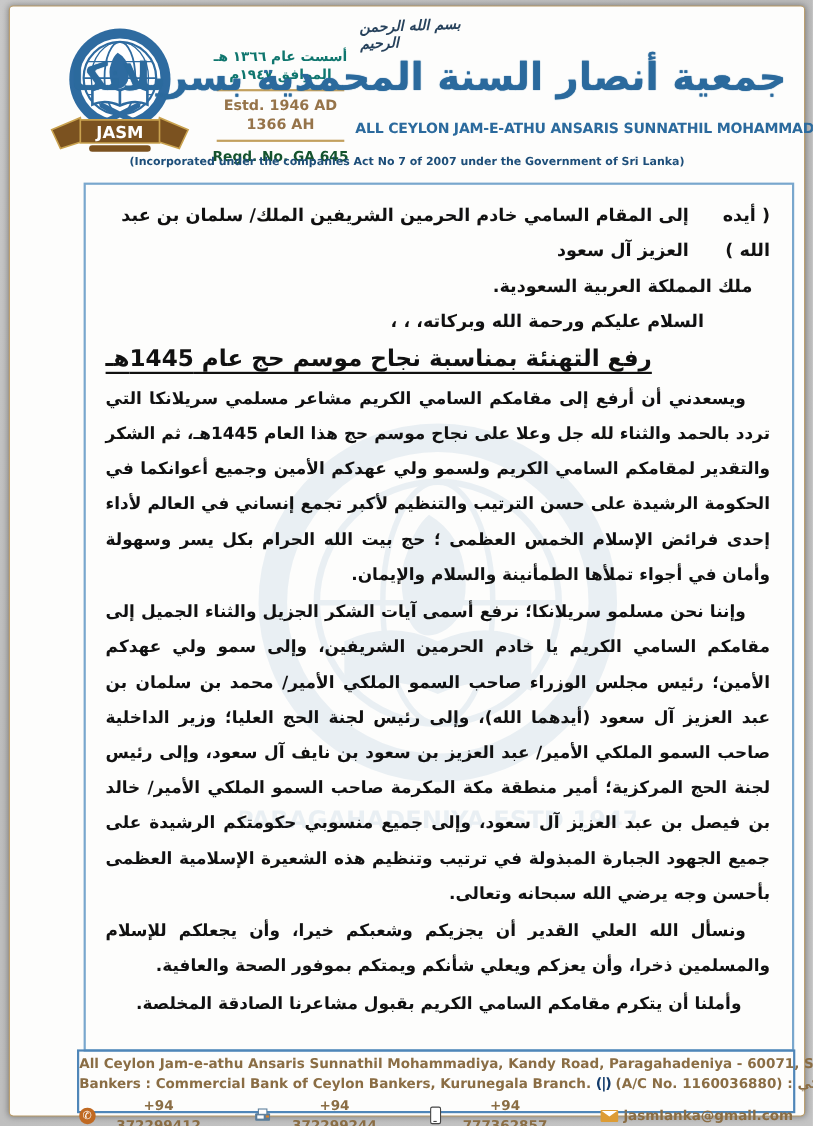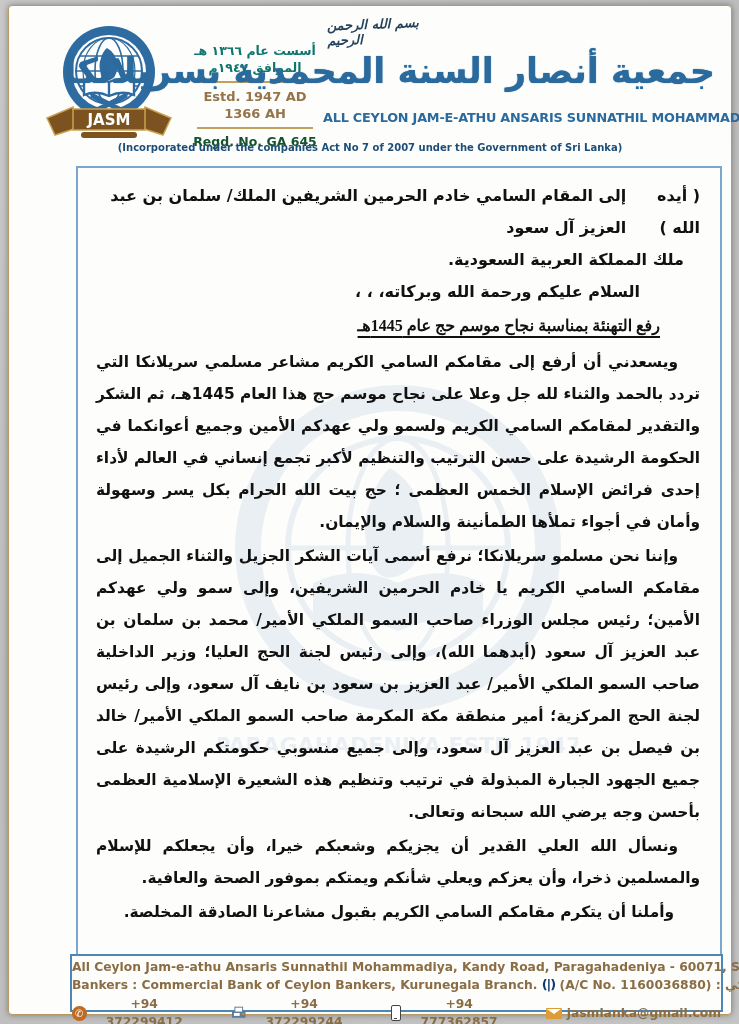--- a/index.html
+++ b/index.html
@@ -46,22 +46,22 @@
     direction:rtl;color:#111;font-weight:bold;
     padding:12px 20px 4px 18px;box-sizing:border-box;
     font-size:15.4px;line-height:32px;
   }
   .watermark{position:absolute;left:140px;top:190px;width:360px;height:430px;opacity:.09;pointer-events:none;}
   .content{position:relative;z-index:1;}
   .addr-row{display:flex;justify-content:space-between;font-size:16px;}
   .addr2{margin-right:16px;font-size:16px;text-align:right;}
   .salam{margin-right:60px;font-size:16px;}
   .subject{
-    text-align:right;font-size:16px;margin:2px 40px 4px 0;
-    text-decoration:underline;text-decoration-thickness:2px;text-underline-offset:5px;font-family:Liberation Serif, serif;
+    text-align:left;font-size:21px;margin:2px 40px 4px 0;
+    text-decoration:underline;text-decoration-thickness:2px;text-underline-offset:5px;
   }
   .para{margin:0 0 2px;text-align:justify;text-indent:22px;}
   .closing1{margin:0;text-indent:26px;}
   
   .footer-box{
     position:absolute;left:61px;top:948px;width:653px;height:58px;
     border:2px solid #4f86b8;box-sizing:border-box;
     color:#8a6d44;font-weight:bold;font-size:12.3px;text-align:center;line-height:18px;
     padding-top:2px;
   }
@@ -104,21 +104,21 @@
     <polygon points="138,96 112,85 108,106 130,113" fill="#7b5220" stroke="#c9a24f" stroke-width="1.5"></polygon>
     <polygon points="40,87 112,87 112,108 40,108" fill="#7b5220" stroke="#c9a24f" stroke-width="1.5"></polygon>
     <text x="76" y="103" text-anchor="middle" font-size="15" font-weight="bold" fill="#ffffff" font-family="DejaVu Sans, sans-serif">JASM</text>
     <rect x="48" y="110" width="56" height="6" rx="3" fill="#7b5220"></rect>
   </svg>
 
   <div class="estd-block">
     <div class="estd-ar">أسست عام ١٣٦٦ هـ</div>
     <div class="estd-ar">الموافق ١٩٤٧م</div>
     <hr class="gold-rule">
-    <div class="estd-en">Estd. 1947 AD</div>
+    <div class="estd-en">Estd. 1946 AD</div>
     <div class="estd-en">1366 AH</div>
     <hr class="gold-rule">
     <div class="regd">Regd. No. GA 645</div>
   </div>
 
   <div class="bismillah">بسم الله الرحمن الرحيم</div>
   <div class="org-ar">جمعية أنصار السنة المحمدية بسريلانكا</div>
   <div class="org-en">ALL CEYLON JAM-E-ATHU ANSARIS SUNNATHIL MOHAMMADIYYA</div>
   <div class="incorporated">(Incorporated under the companies Act No 7 of 2007 under the Government of Sri Lanka)</div>
 

